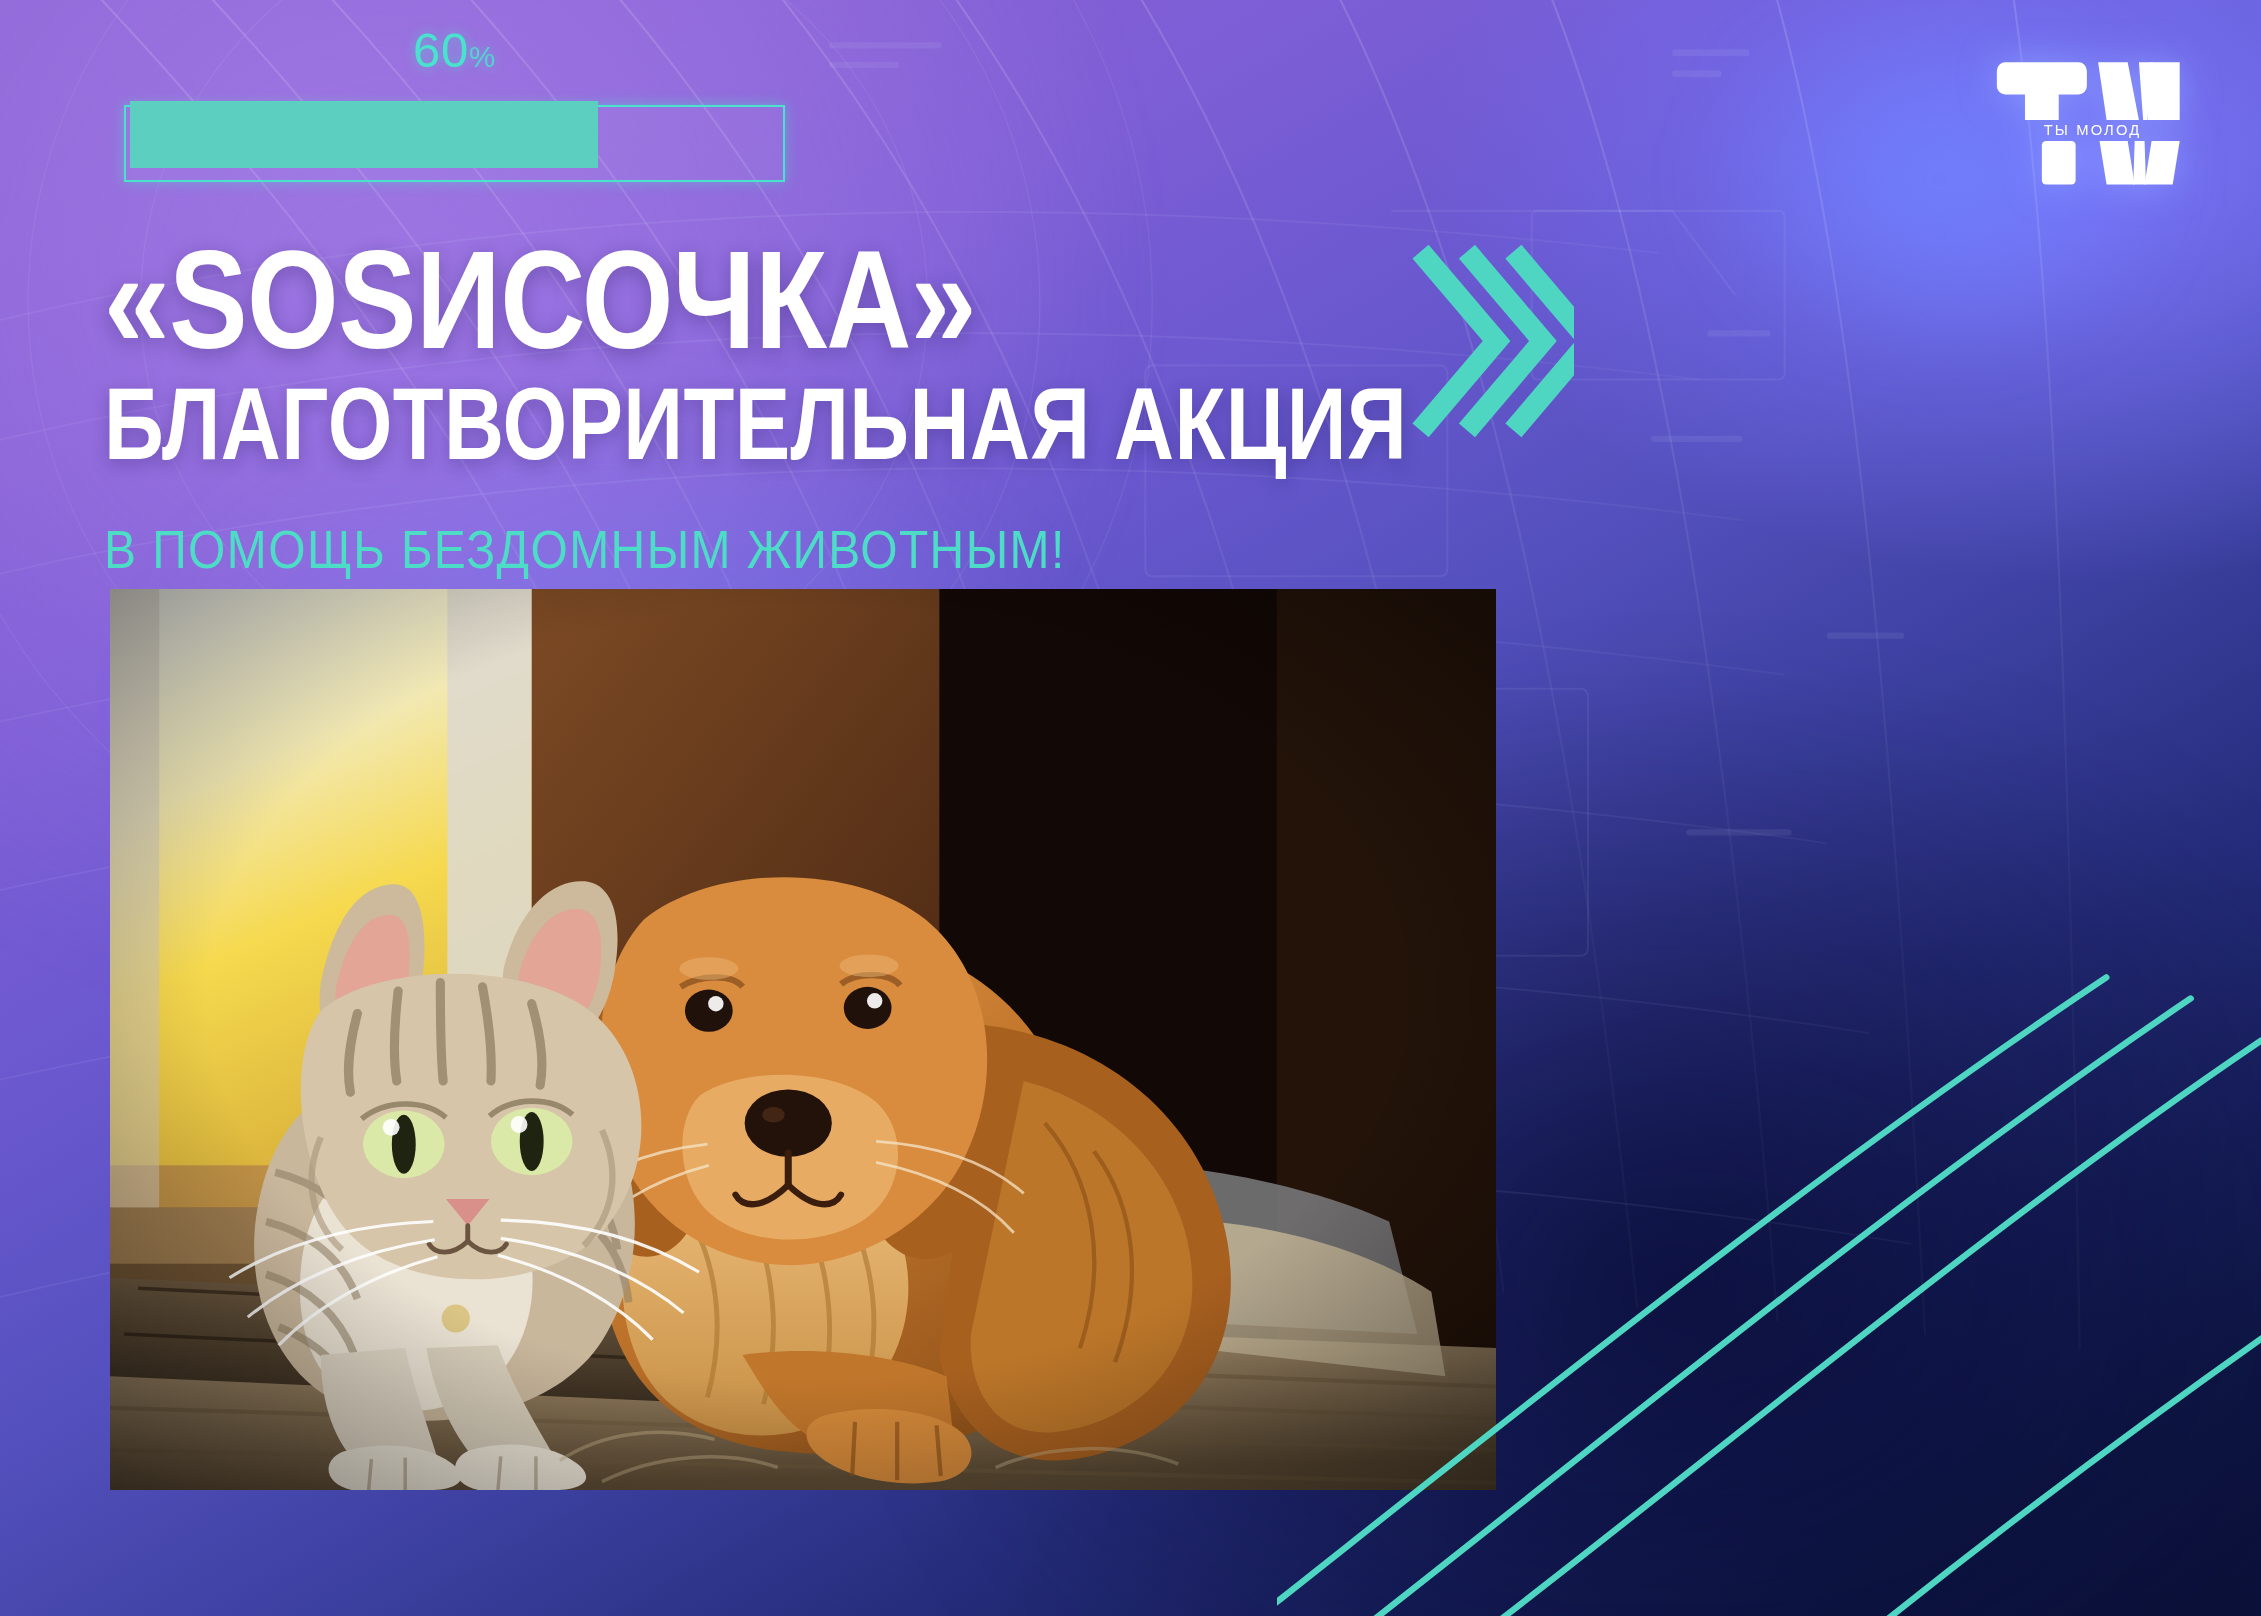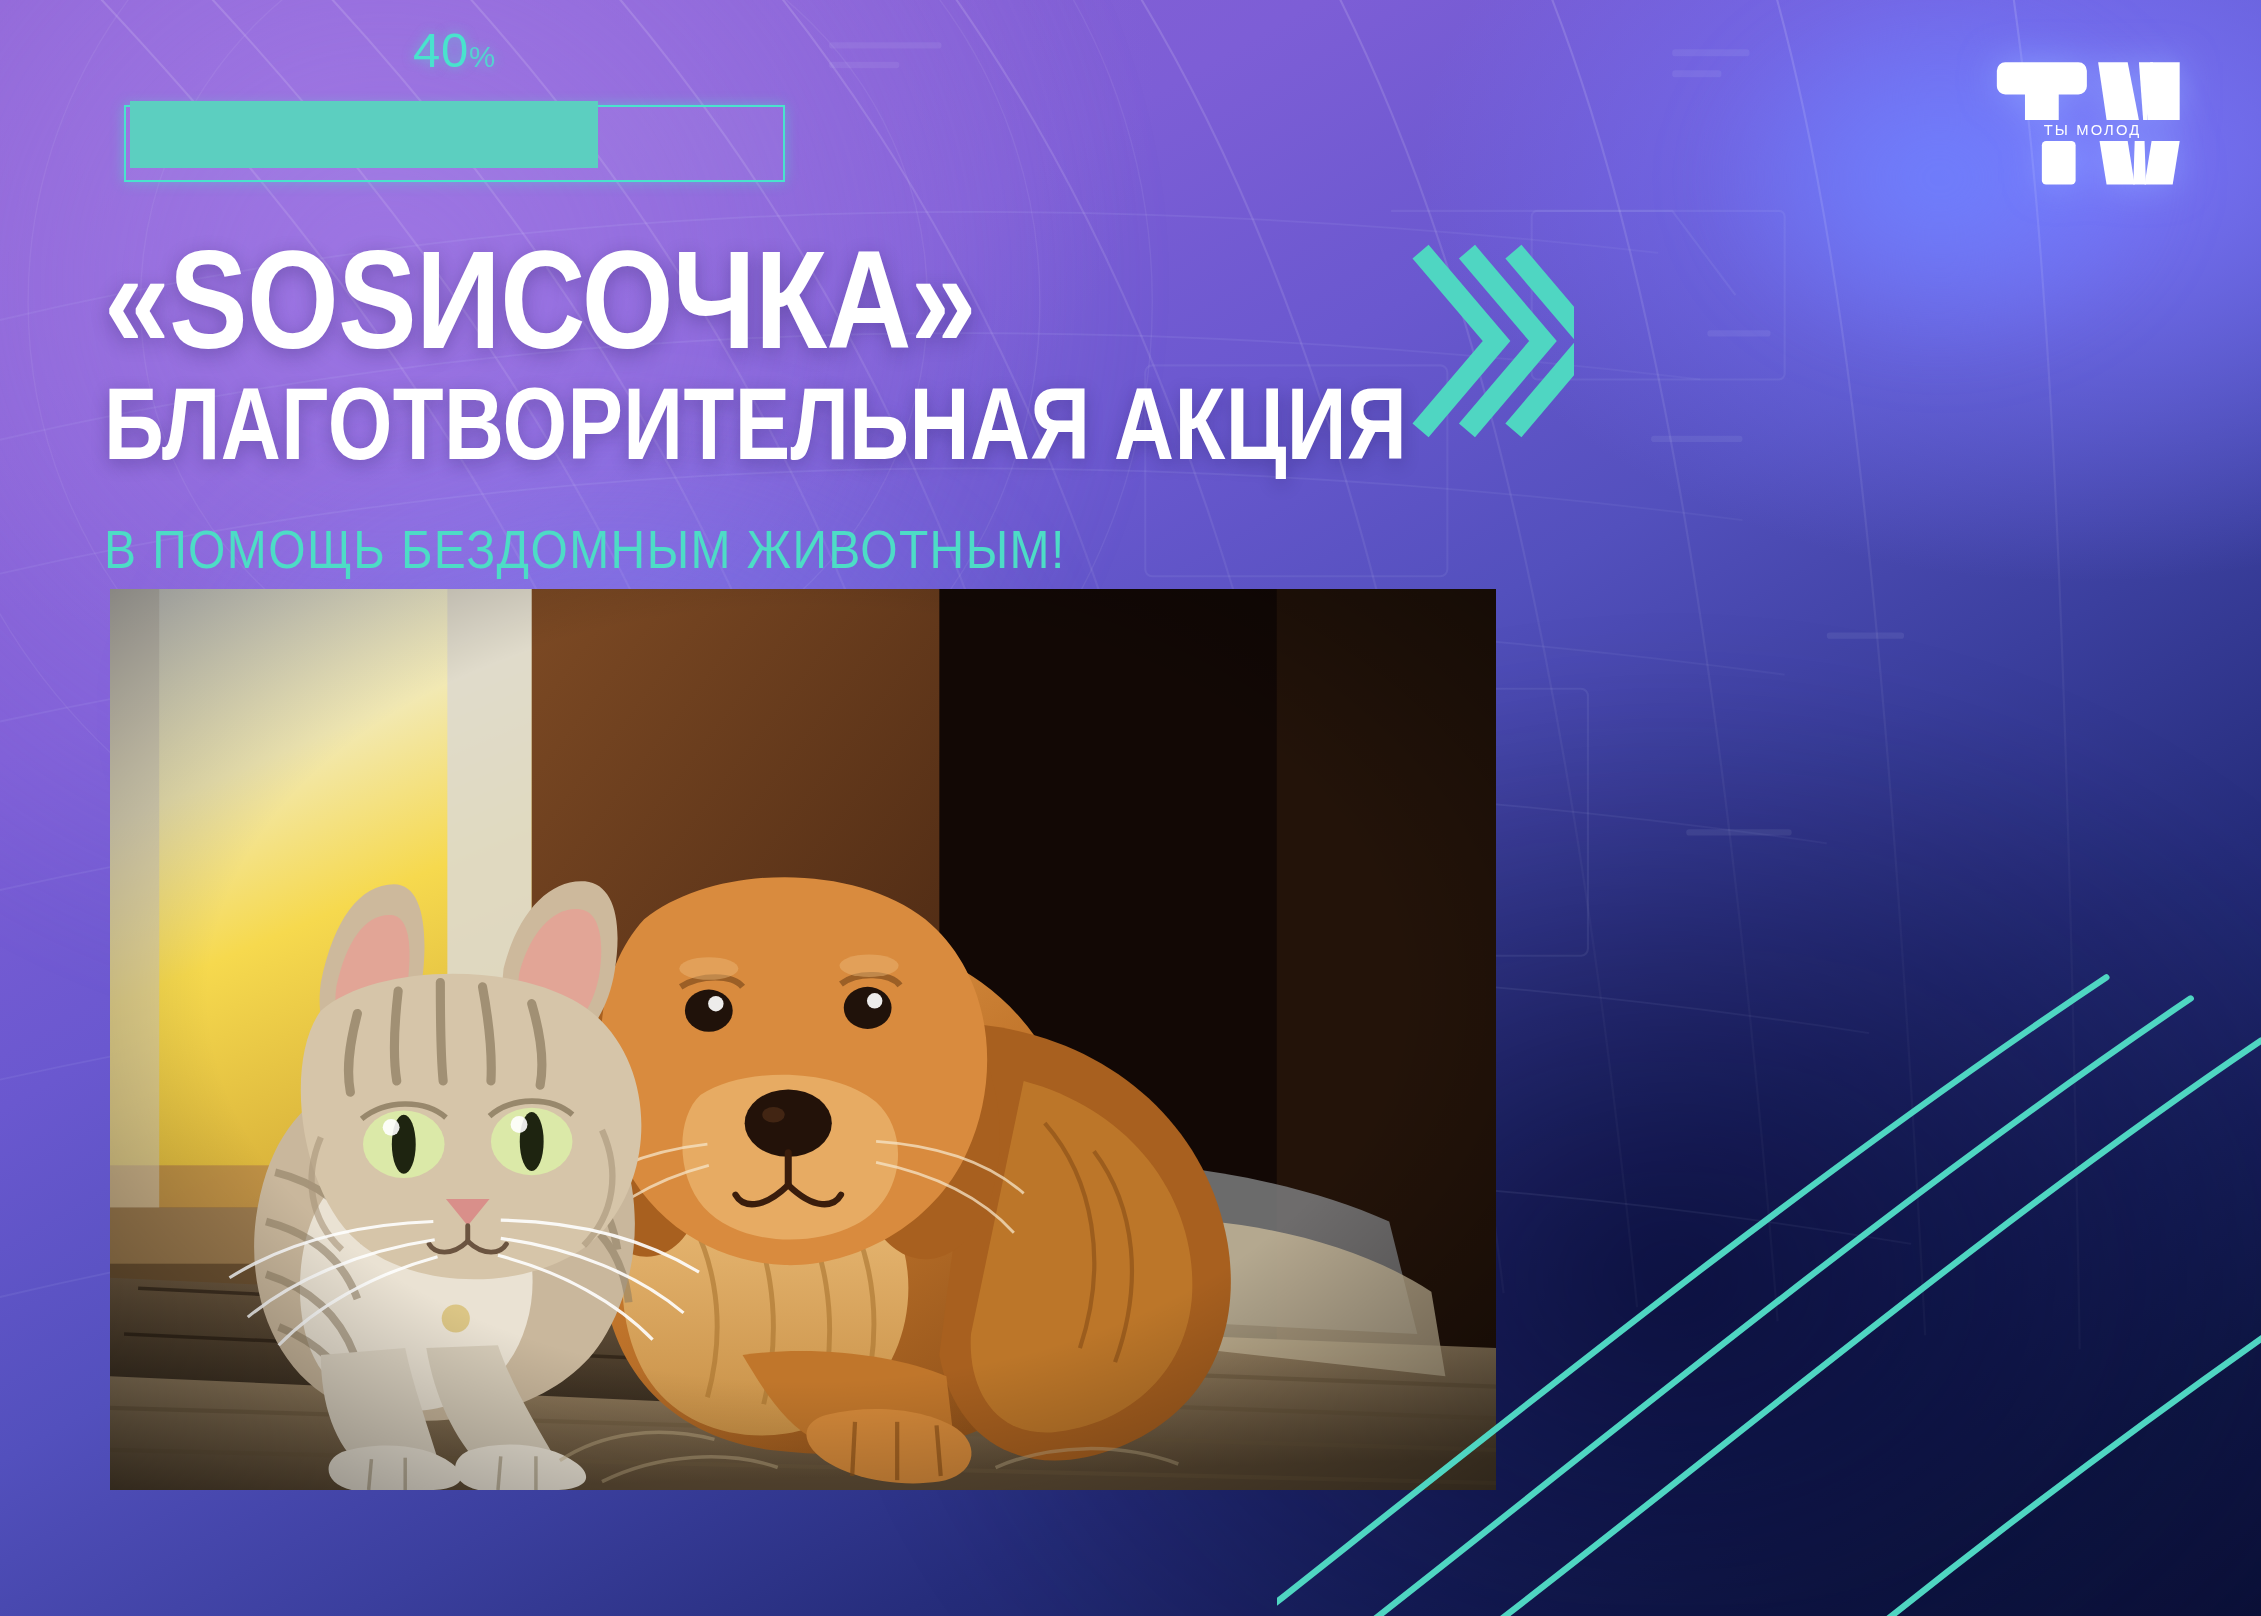--- a/index.html
+++ b/index.html
@@ -175,21 +175,21 @@
       </g>
       <g fill="none" stroke="#eaf0ff" stroke-opacity="0.07" stroke-width="2">
         <circle cx="760" cy="430" r="560"></circle>
         <circle cx="760" cy="430" r="720"></circle>
         <circle cx="760" cy="430" r="880"></circle>
       </g>
     </svg>
   </div>
 
   <div class="progress-wrap">
-    <div class="pct"><span>40</span><span class="sym">%</span></div>
+    <div class="pct"><span>60</span><span class="sym">%</span></div>
     <div class="bar-outer">
       <div class="bar-fill" style="width: 468px;"></div>
     </div>
   </div>
 
   <div class="headline">
     <div class="h1">«SOSИСОЧКА»</div>
     <div class="h2">БЛАГОТВОРИТЕЛЬНАЯ АКЦИЯ</div>
     <div class="h3">В ПОМОЩЬ БЕЗДОМНЫМ ЖИВОТНЫМ!</div>
   </div>

